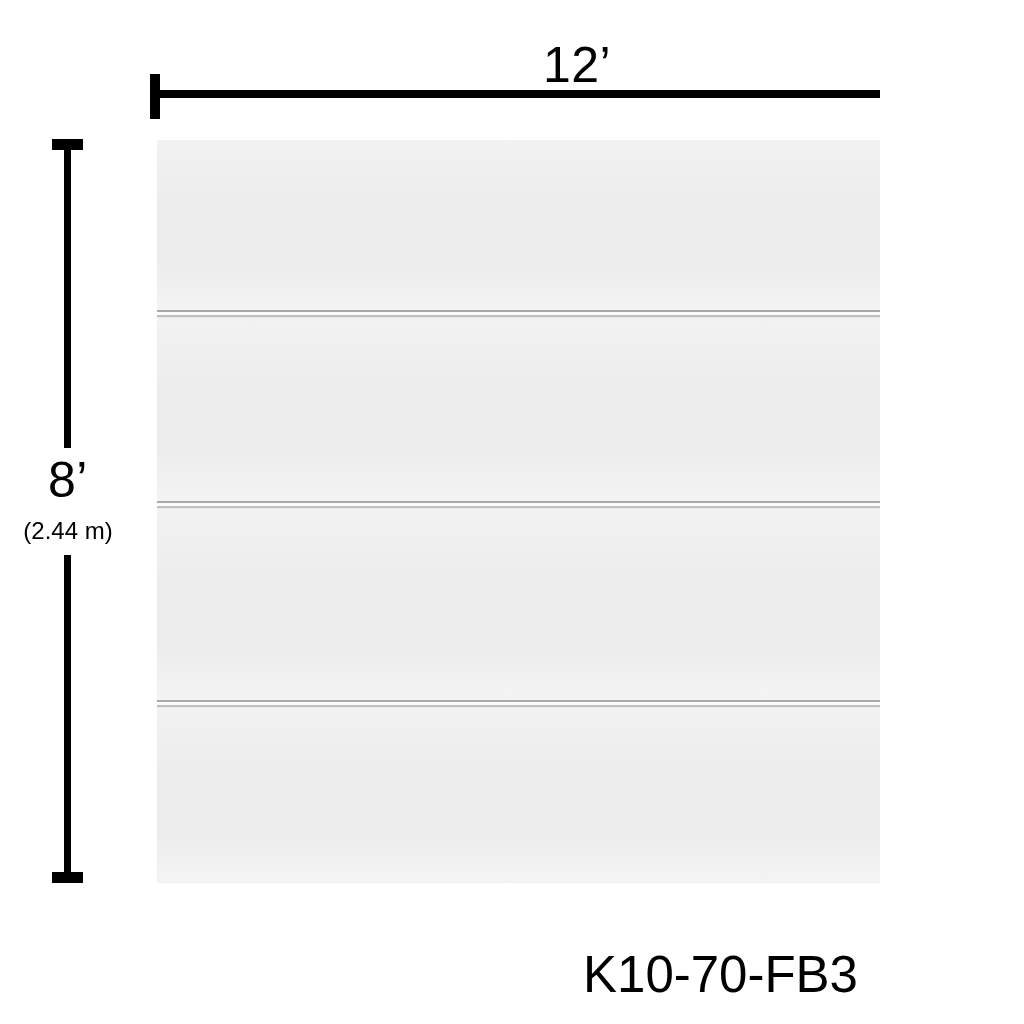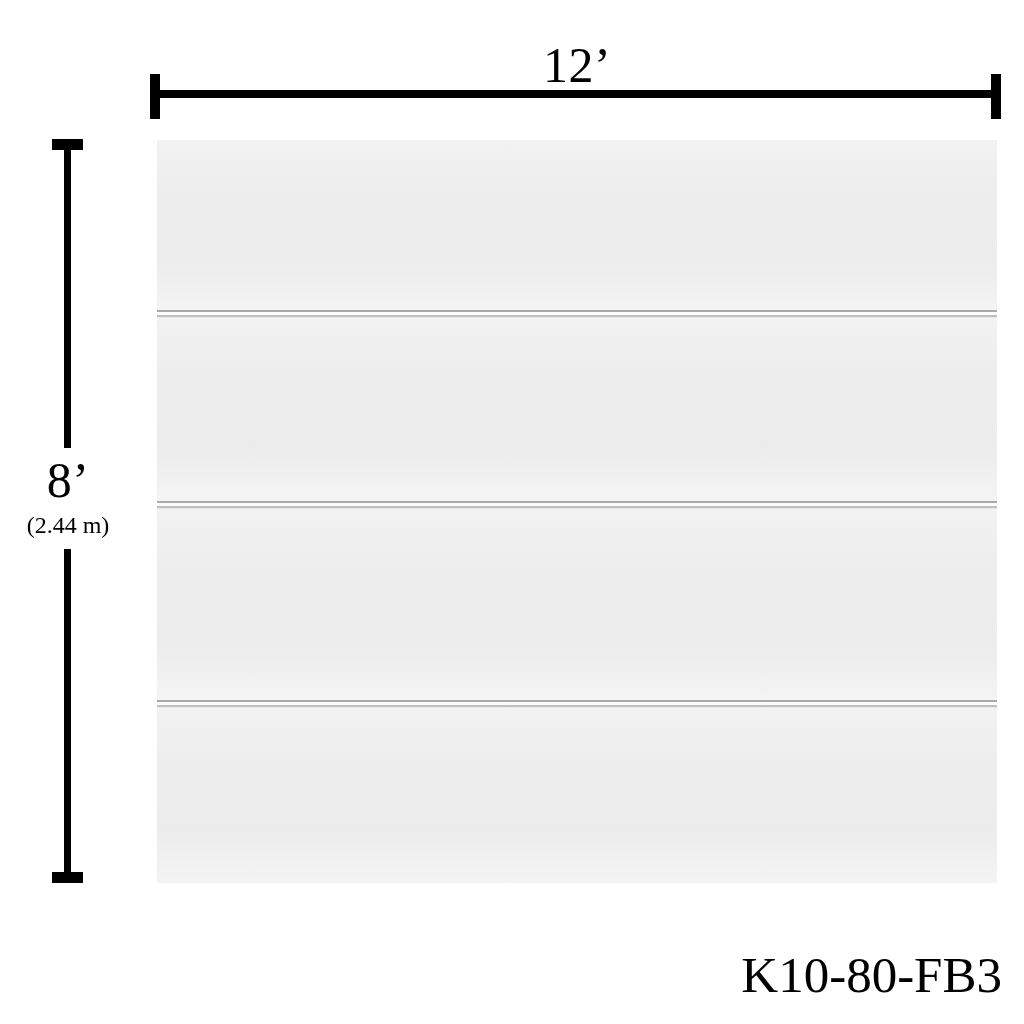--- a/index.html
+++ b/index.html
@@ -4,26 +4,25 @@
 <style>
   html, body {
     margin: 0;
     padding: 0;
     background: #ffffff;
     font-family: "Liberation Sans", sans-serif;
     -webkit-font-smoothing: antialiased;
   }
   .canvas {
     position: relative;
-    width: 1024px;
+    width: 880px;
     height: 1024px;
     background: var(--bg-color, #ffffff);
     overflow: hidden;
     color: var(--text-color, #000000);
-    font-family: Liberation Serif, serif;
   }
 
   
   .dim-h-line {
     position: absolute;
     left: 160px; top: 90px;
     width: 832px; height: 8px;
     background: var(--line-color, #000000);
   }
   .dim-h-cap {
@@ -76,21 +75,21 @@
     text-align: center;
   }
   .dim-v-label {
     font-size: 50px;
     line-height: 48px;
     letter-spacing: 0.5px;
   }
   .dim-v-metric {
     font-size: 24px;
     line-height: 28px;
-    margin-top: 7px;
+    margin-top: 13px;
   }
 
   
   .panel {
     position: absolute;
     left: 157px; top: 140px;
     width: 840px; height: 743px;
     display: flex;
     flex-direction: column;
     background: var(--panel-color, #efeff0);
@@ -148,15 +147,15 @@
   <div class="panel">
       <div class="panel-section"></div>
       <div class="groove"></div>
       <div class="panel-section"></div>
       <div class="groove"></div>
       <div class="panel-section"></div>
       <div class="groove"></div>
       <div class="panel-section"></div>
     </div>
 
-  <div class="product-code">K10-80-FB3</div>
+  <div class="product-code">K10-70-FB3</div>
 
 </div>
 
 </body></html>

